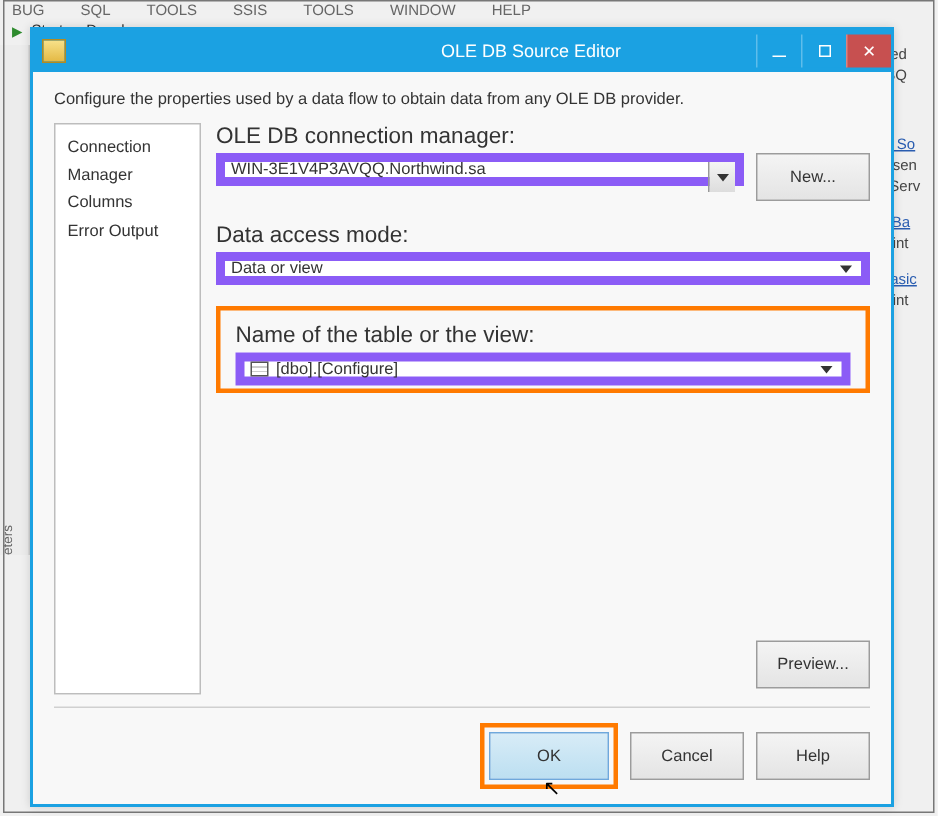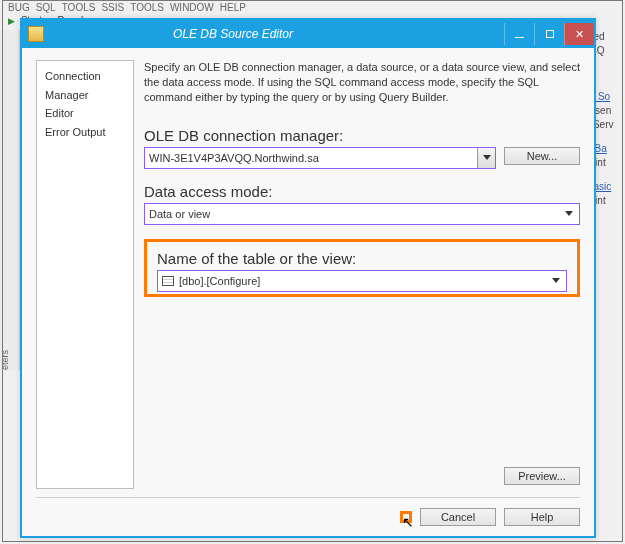--- a/index.html
+++ b/index.html
@@ -9,21 +9,21 @@
     font-size: 11px;
     background: #f0f0f0;
     color: #333;
     width: 625px;
     height: 544px;
     overflow: hidden;
     position: relative;
   }
   .back-menu {
     display: flex;
-    gap: 6px;
+    gap: 24px;
     padding: 2px 8px 0 8px;
     font-size: 10px;
     color: #666;
   }
   .back-start {
     display: flex;
     align-items: center;
     gap: 6px;
     padding: 2px 8px;
     font-size: 10px;
@@ -83,21 +83,21 @@
     align-items: center;
     padding: 0 0 0 6px;
     font-size: 12px;
   }
   .titlebar .icon {
     width: 16px; height: 16px;
     background: linear-gradient(#f7e18a,#e4b944);
     border: 1px solid #b38b20;
     margin-right: 8px;
   }
-  .titlebar .title { flex: 1; text-align: center; padding-right: 90px; font-style: italic; }
+  .titlebar .title { flex: 1; text-align: right; padding-right: 90px; }
   .winbtns { display: flex; }
   .winbtn {
     width: 30px; height: 22px;
     display: flex; align-items: center; justify-content: center;
     background: #1ba1e2;
     border-left: 1px solid rgba(255,255,255,0.3);
     color: #fff;
     font-size: 11px;
   }
   .winbtn.close { background: #c75050; }
@@ -151,21 +151,21 @@
   .row {
     display: flex;
     gap: 8px;
     margin-bottom: 14px;
     align-items: stretch;
   }
   .combo, .dropdown {
     flex: 1;
     height: 22px;
     background: #fff;
-    border: 1px solid #8b5cf6;
+    border: 6px solid #8b5cf6;
     display: flex;
     align-items: center;
     padding: 0 4px;
     font-size: 11px;
     position: relative;
   }
   .combo .arrowbox {
     width: 18px; height: 20px;
     border-left: 1px solid #999;
     background: linear-gradient(#f4f4f4,#ddd);
@@ -175,21 +175,21 @@
   .arrowdown {
     width: 0; height: 0;
     border-left: 4px solid transparent;
     border-right: 4px solid transparent;
     border-top: 5px solid #333;
   }
   .dropdown .arrowdown {
     position: absolute; right: 6px;
   }
   .btn {
-    height: 18px;
+    height: 32px;
     min-width: 76px;
     padding: 0 10px;
     background: linear-gradient(#f4f4f4,#e4e4e4);
     border: 1px solid #9c9c9c;
     font-size: 11px;
     color: #333;
     display: inline-flex;
     align-items: center;
     justify-content: center;
   }
@@ -282,30 +282,30 @@
           <div class="min"></div>
         </div>
       <div class="winbtn">
           <div class="sq"></div>
         </div>
       <div class="winbtn close">✕</div>
     </div>
   </div>
 
   <div class="client">
+    <div class="top-instr">Configure the properties used by a data flow to obtain data from any OLE DB provider.</div>
 
     <div class="mid">
       <div class="navlist">
         <div>Connection Manager</div>
-        <div>Editor</div>
+        <div>Columns</div>
         <div>Error Output</div>
       </div>
 
       <div class="rightcol">
-        <div class="desc">Specify an OLE DB connection manager, a data source, or a data source view, and select the data access mode. If using the SQL command access mode, specify the SQL command either by typing the query or by using Query Builder.</div>
 
         <div class="lbl">OLE DB connection manager:</div>
         <div class="row">
           <div class="combo">
             <span>WIN-3E1V4P3AVQQ.Northwind.sa</span>
             <div class="arrowbox">
                 <div class="arrowdown"></div>
               </div>
           </div>
           <div class="btn">New...</div>
@@ -331,19 +331,20 @@
         <div class="spacer"></div>
         <div class="preview-row">
           <div class="btn">Preview...</div>
         </div>
       </div>
     </div>
 
     <div class="hr"></div>
     <div class="footer">
       <div class="ok-wrap">
+        <div class="btn ok">OK</div>
         <span class="cursor">↖</span>
       </div>
       <div class="btn">Cancel</div>
       <div class="btn">Help</div>
     </div>
   </div>
 </div>
 
 </body></html>

